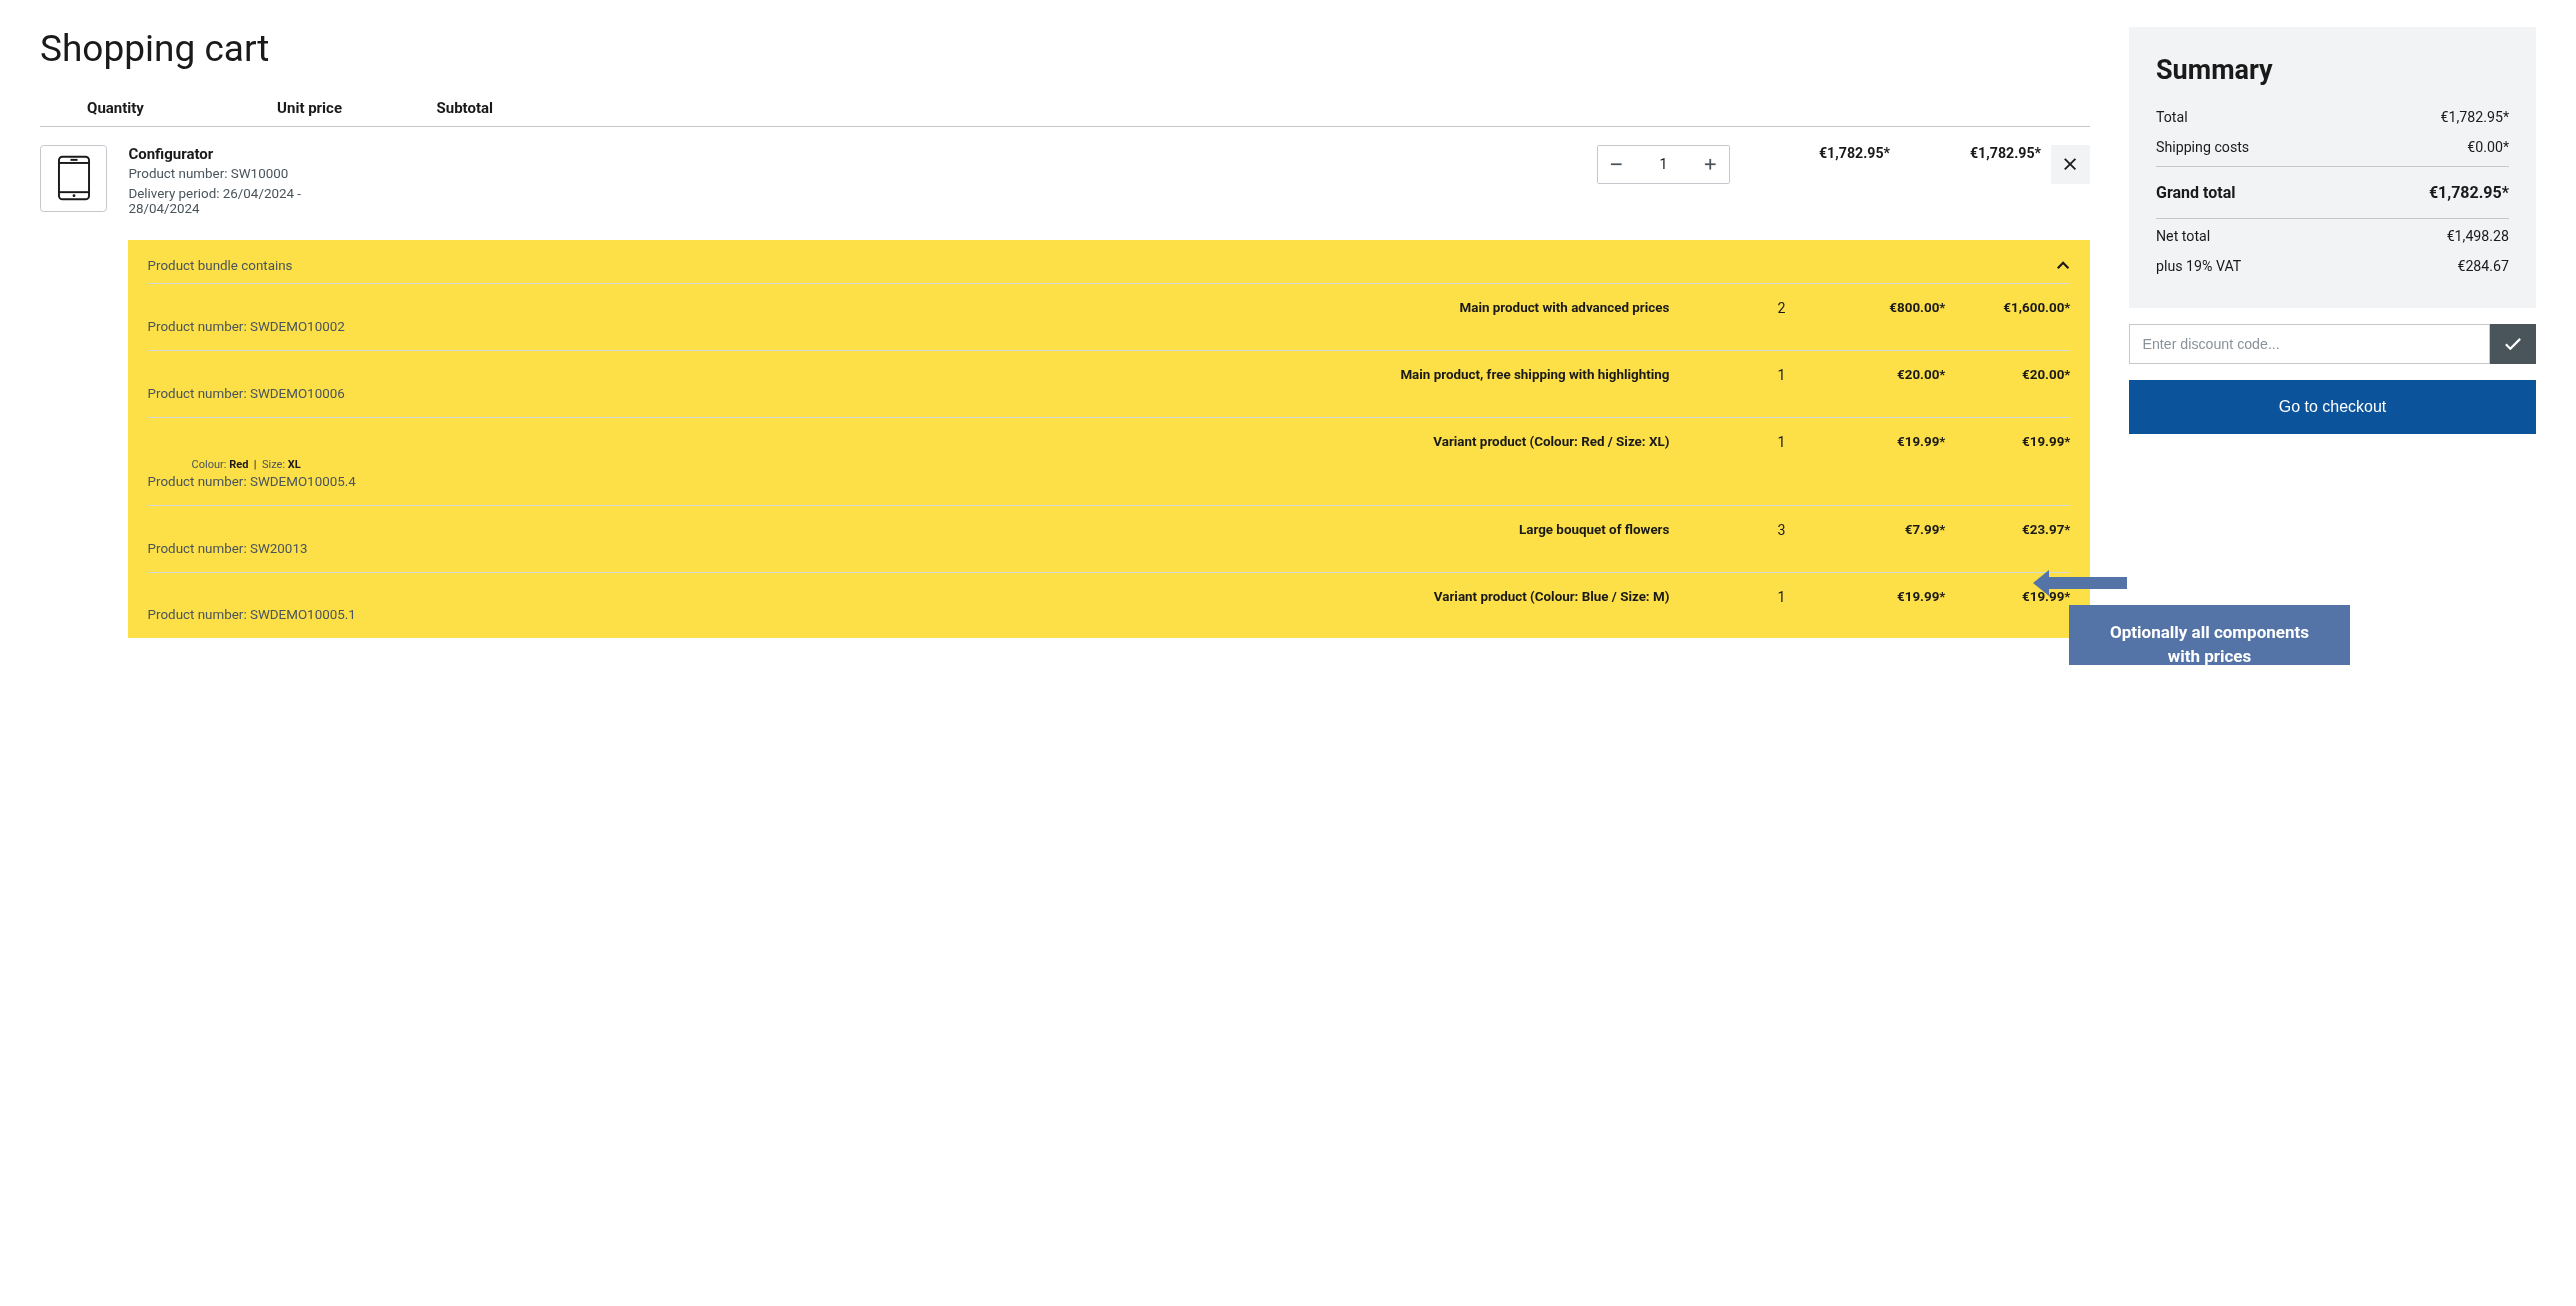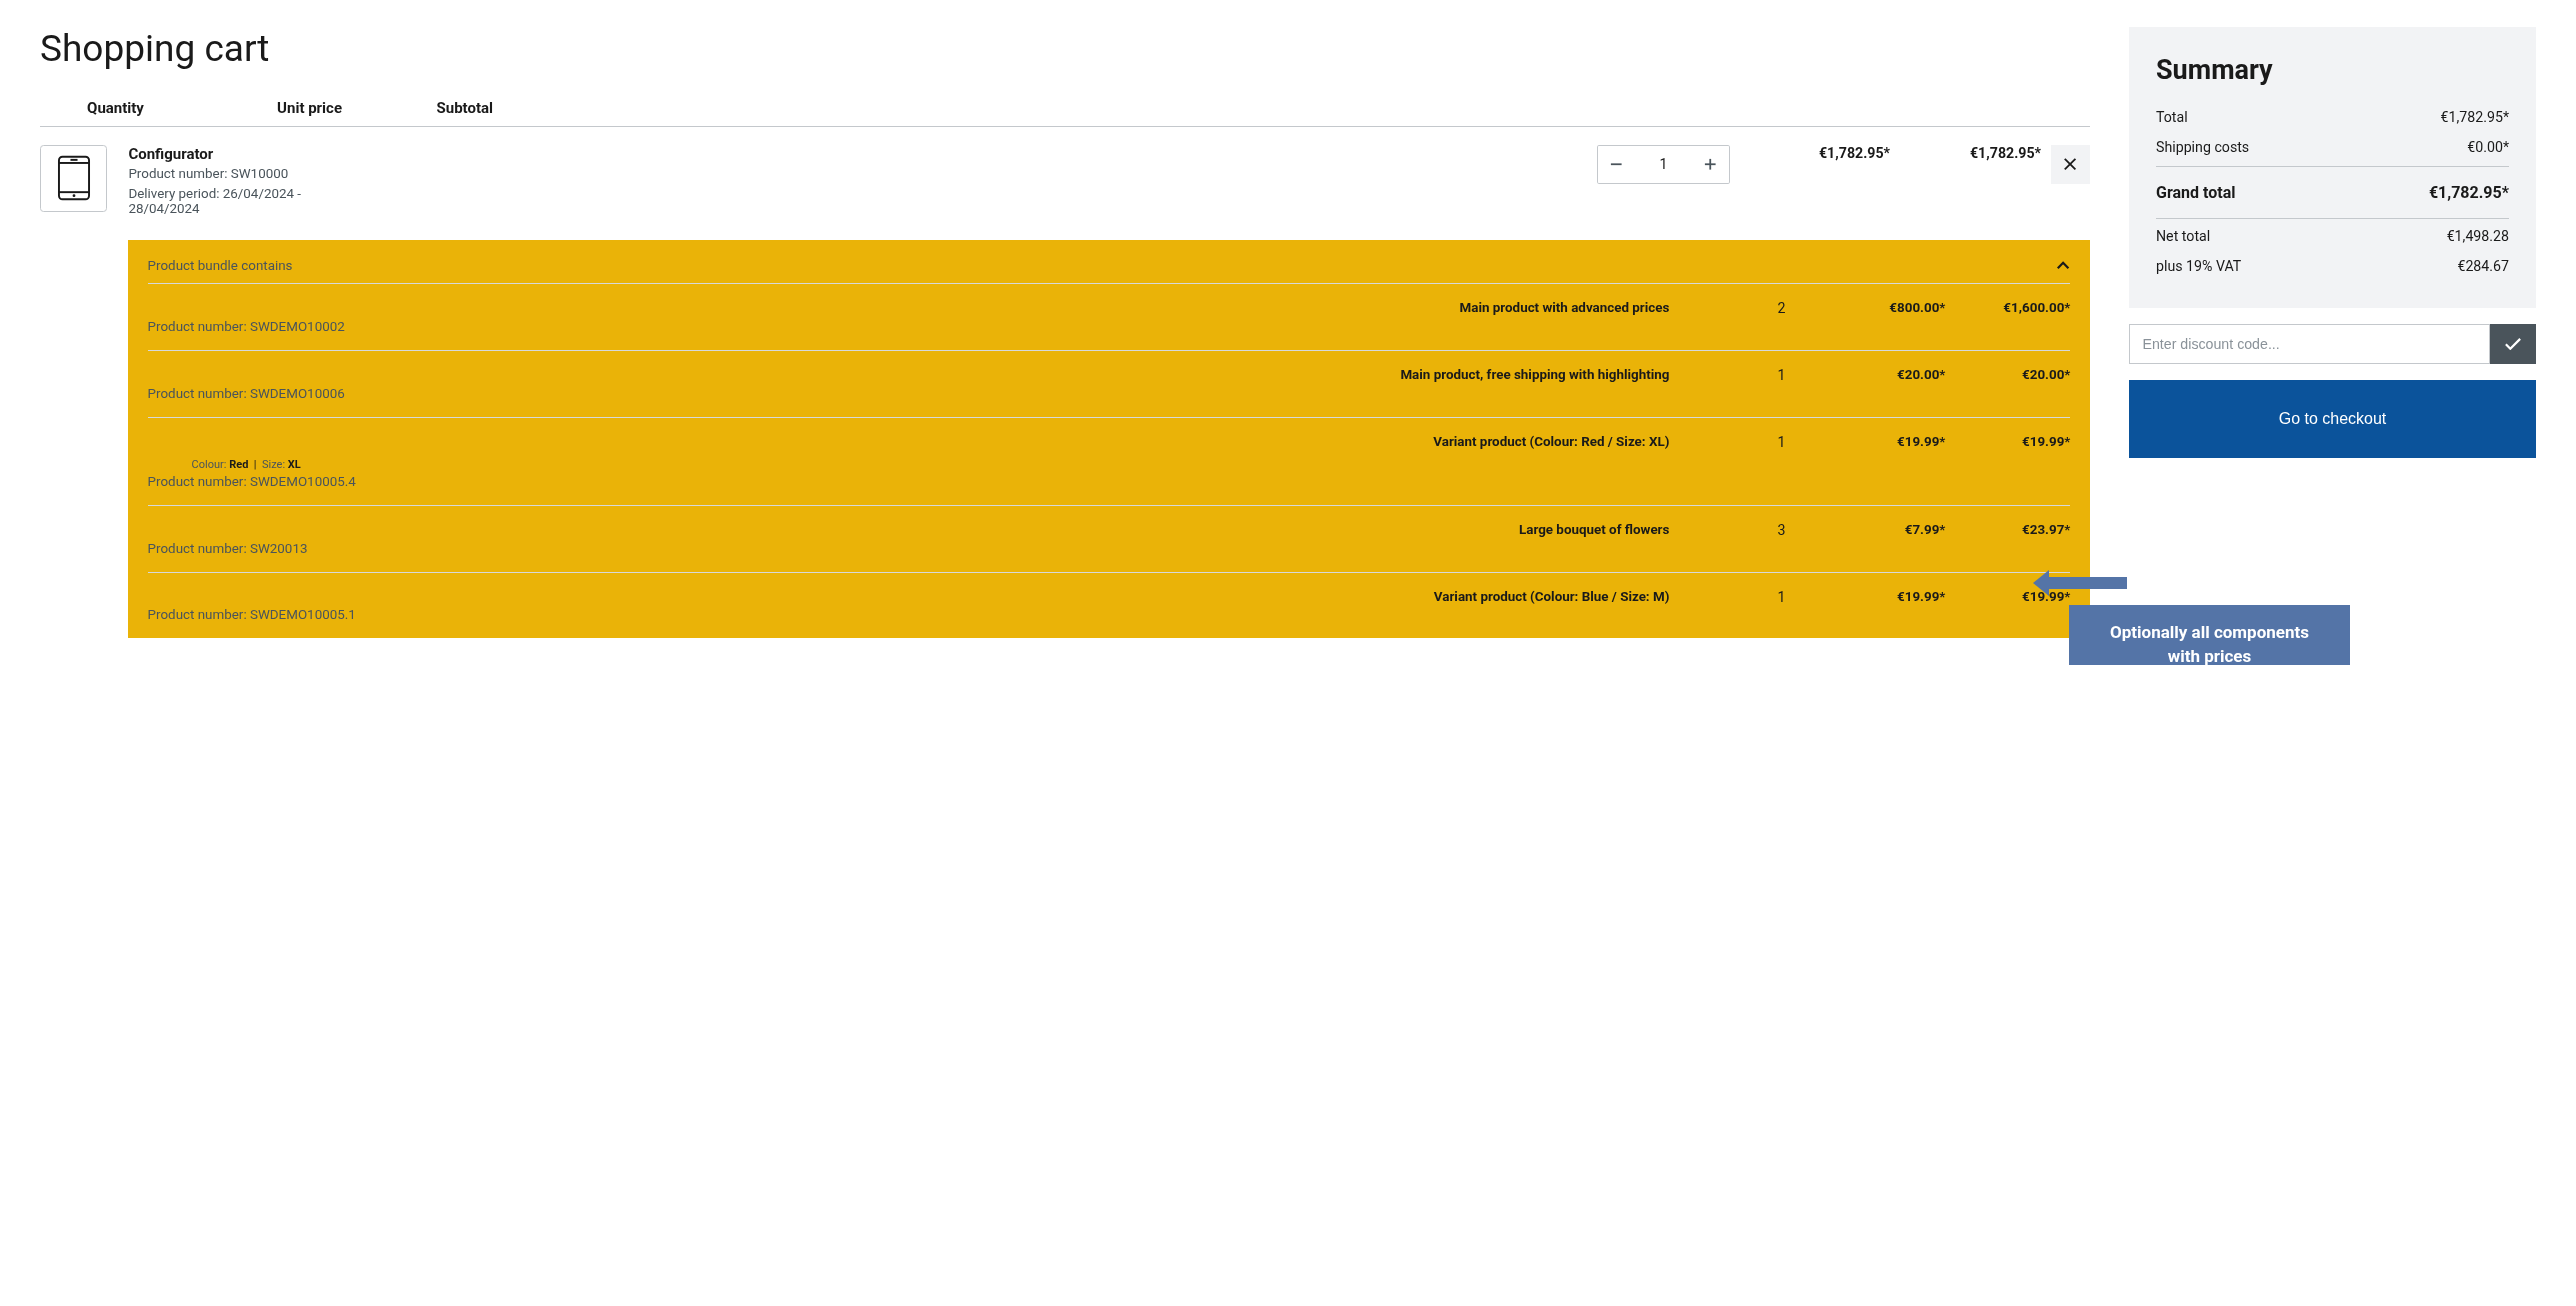--- a/index.html
+++ b/index.html
@@ -48,21 +48,21 @@
   .qty-val { width: 57px; text-align: center; font-size:14.2px; }
   .price { font-weight: 700; font-size:14.2px; }
   .remove-btn {
     width: 39px; height: 39px;
     background: #f2f3f5;
     display:flex;align-items:center;justify-content:center;
     cursor:pointer;
     margin-left:auto;
   }
   .bundle-box {
-    background: #eab308;
+    background: #fde047;
     margin-left: 88px;
     margin-top: 18px;
     padding: 18px 19.6px 0 19.6px;
   }
   .bundle-head { display:flex; justify-content:space-between; align-items:center; font-size:13.4px; color:#4a545b; padding-bottom: 10.7px;}
   .bundle-item { border-top: 0.9px solid #d6d9dc; padding: 16px 0; }
   .bundle-row { display:flex; }
   .bundle-col-prod { flex:1; padding-right: 9px; }
   .bundle-col-qty { width: 107px; text-align:right; }
   .bundle-col-unit { width: 160px; text-align:right; font-weight:700; font-size:13.4px;}
@@ -78,21 +78,21 @@
   .summary-box h2 { font-size:27px; font-weight:700; margin-bottom:16px; }
   .sum-row { display:flex; justify-content:space-between; padding:7.1px 0; font-size:14.2px;}
   .sum-row.grand { border-top:0.9px solid #c4c8cc; border-bottom:0.9px solid #c4c8cc; font-weight:700; font-size:16px; padding: 16px 0; margin-top:3.6px;}
   .sum-row.sub-vat { padding-top: 9px;}
   .discount-row { display:flex; margin-top:16px; }
   .discount-input { flex:1; border:0.9px solid #c4c8cc; padding: 10.7px 12.5px; font-size:14.2px; }
   .discount-input::placeholder { color:#8a9299; }
   .discount-btn { width:46px; background:#4a545b; display:flex;align-items:center;justify-content:center; border:0.9px solid #4a545b;}
   .checkout-btn {
     display:block; width:100%; background:#0b539b; color:#fff; border:none;
-    padding:30px; font-size:16px; font-weight:500; margin-top:16px; cursor:pointer;
+    padding:18px; font-size:16px; font-weight:500; margin-top:16px; cursor:pointer;
     text-align:center;
   }
   .arrow-annot {
     position:absolute;
     width:80px; height:12.5px;
     background:#5474a7;
   }
   .arrow-annot::before {
     content:''; position:absolute; left:-14.2px; top:-7.1px;
     border-top:13.4px solid transparent; border-bottom:13.4px solid transparent;

